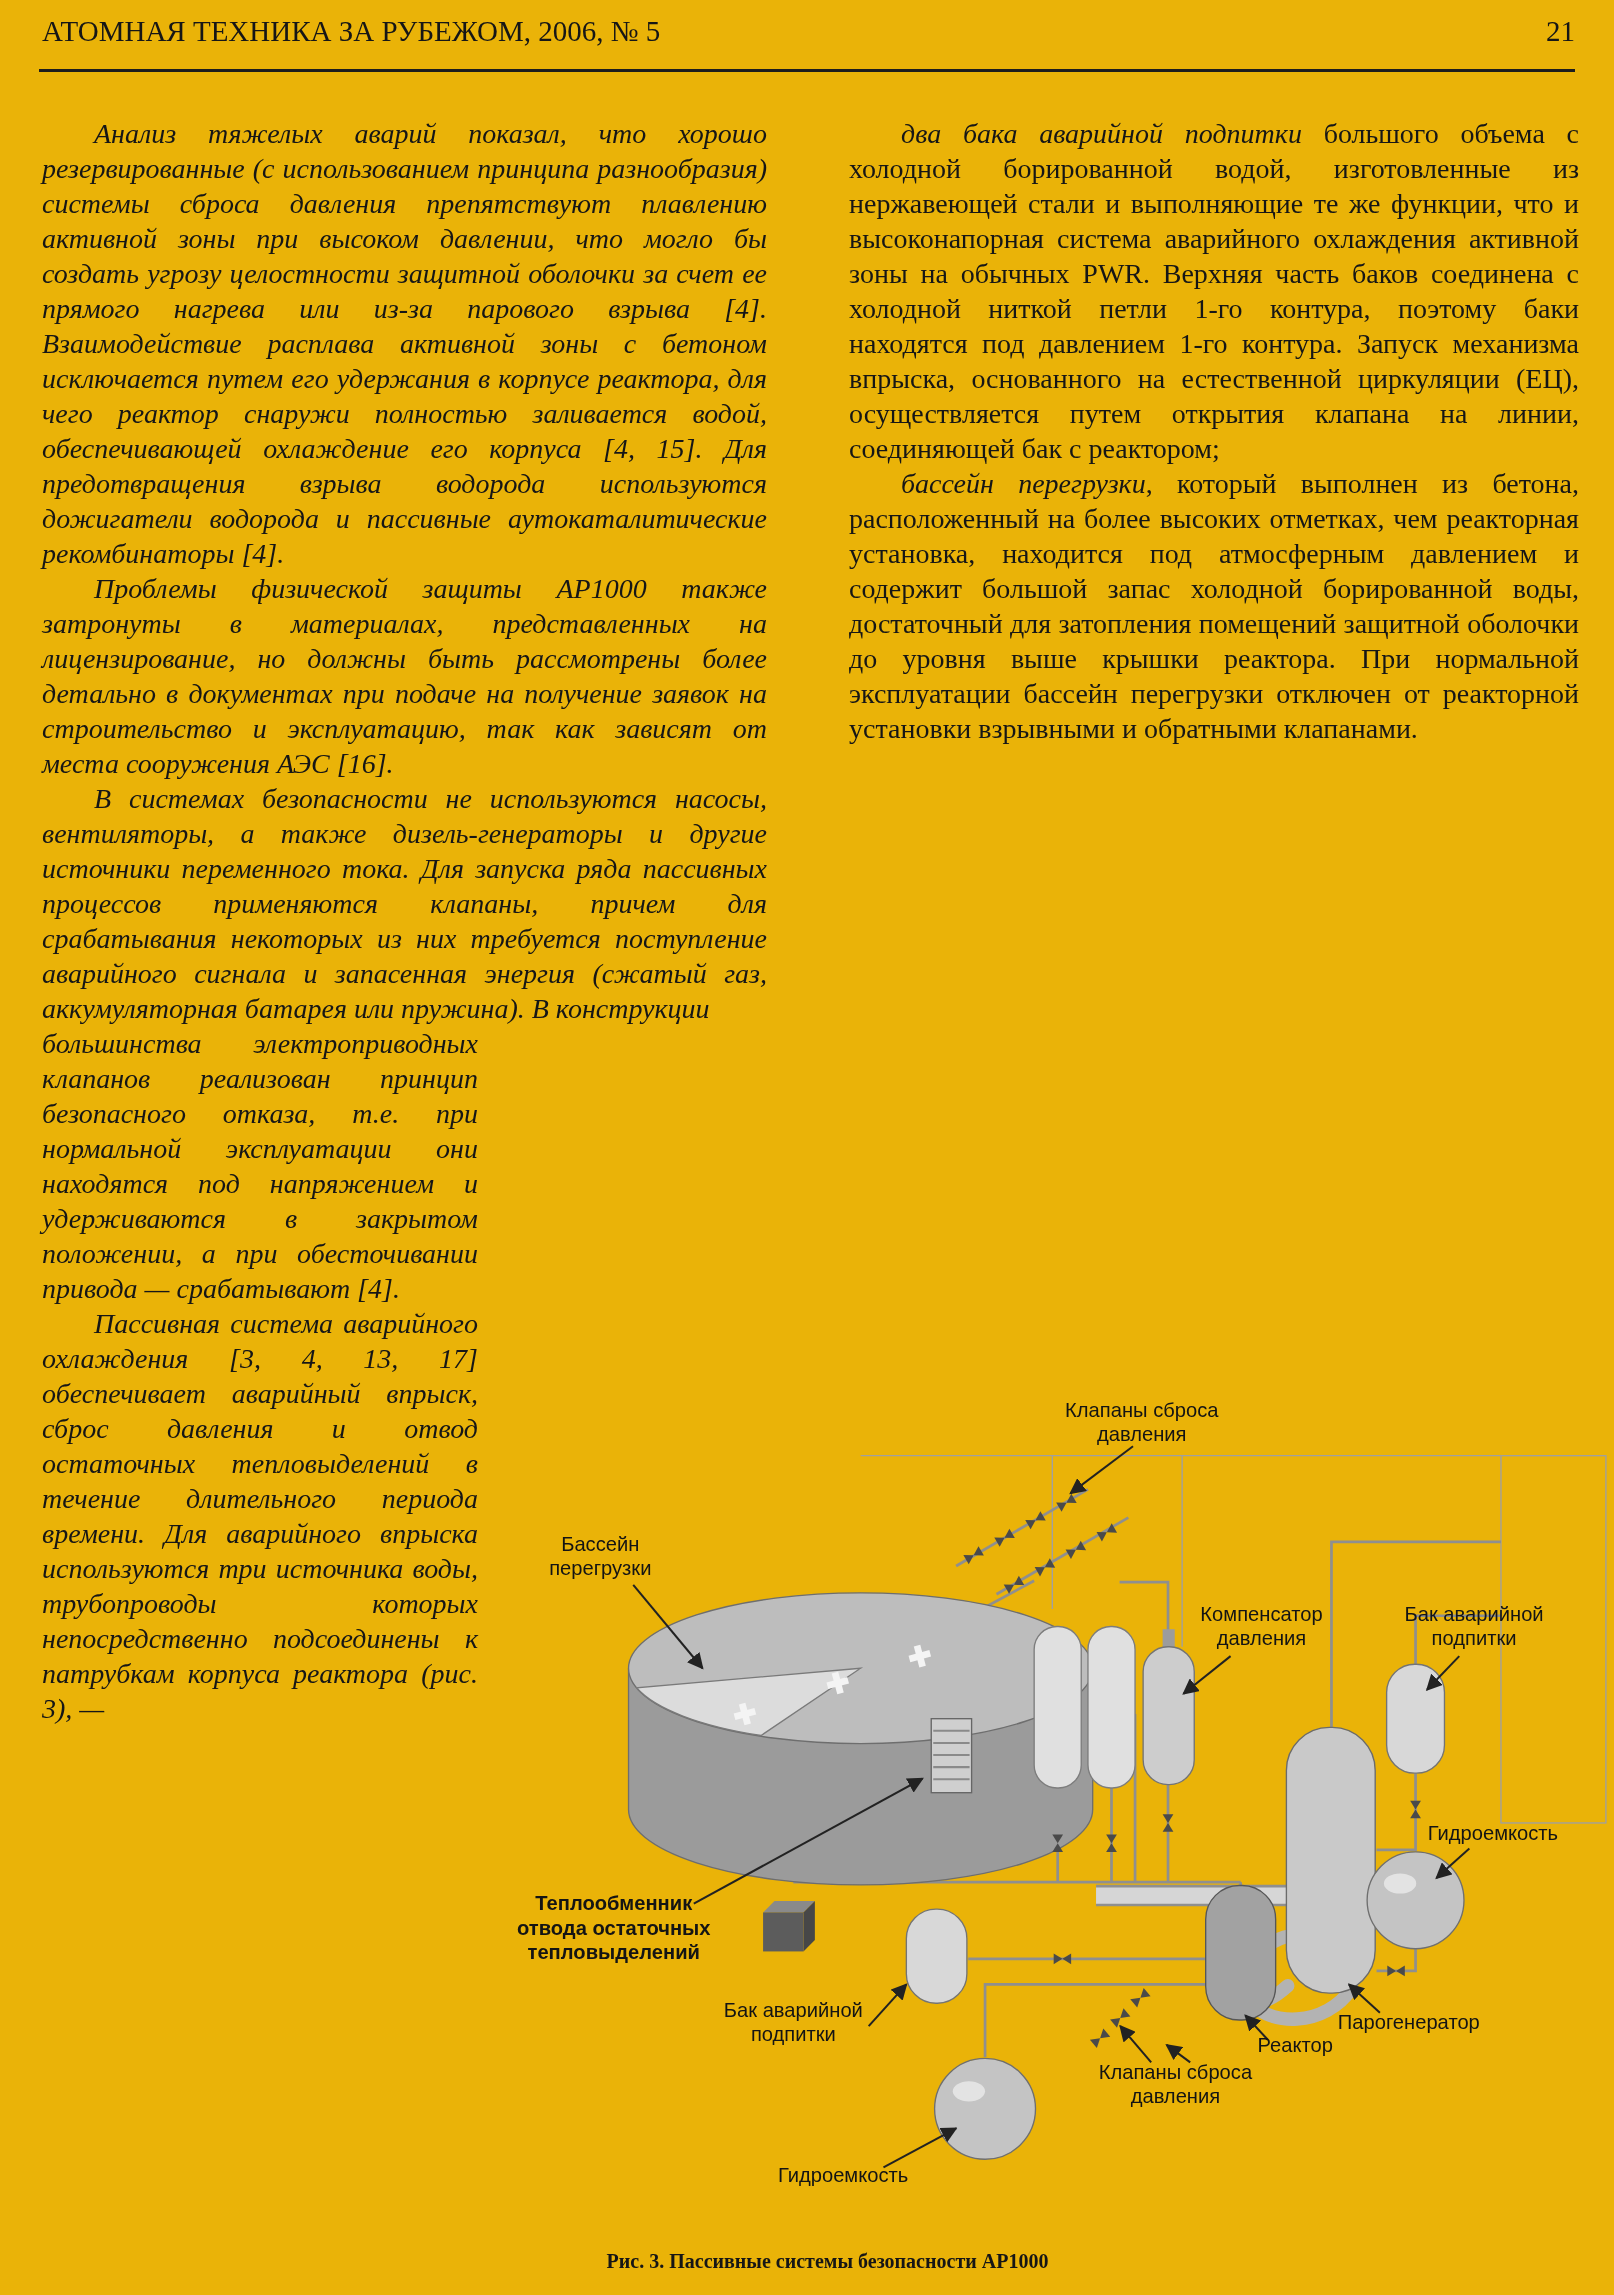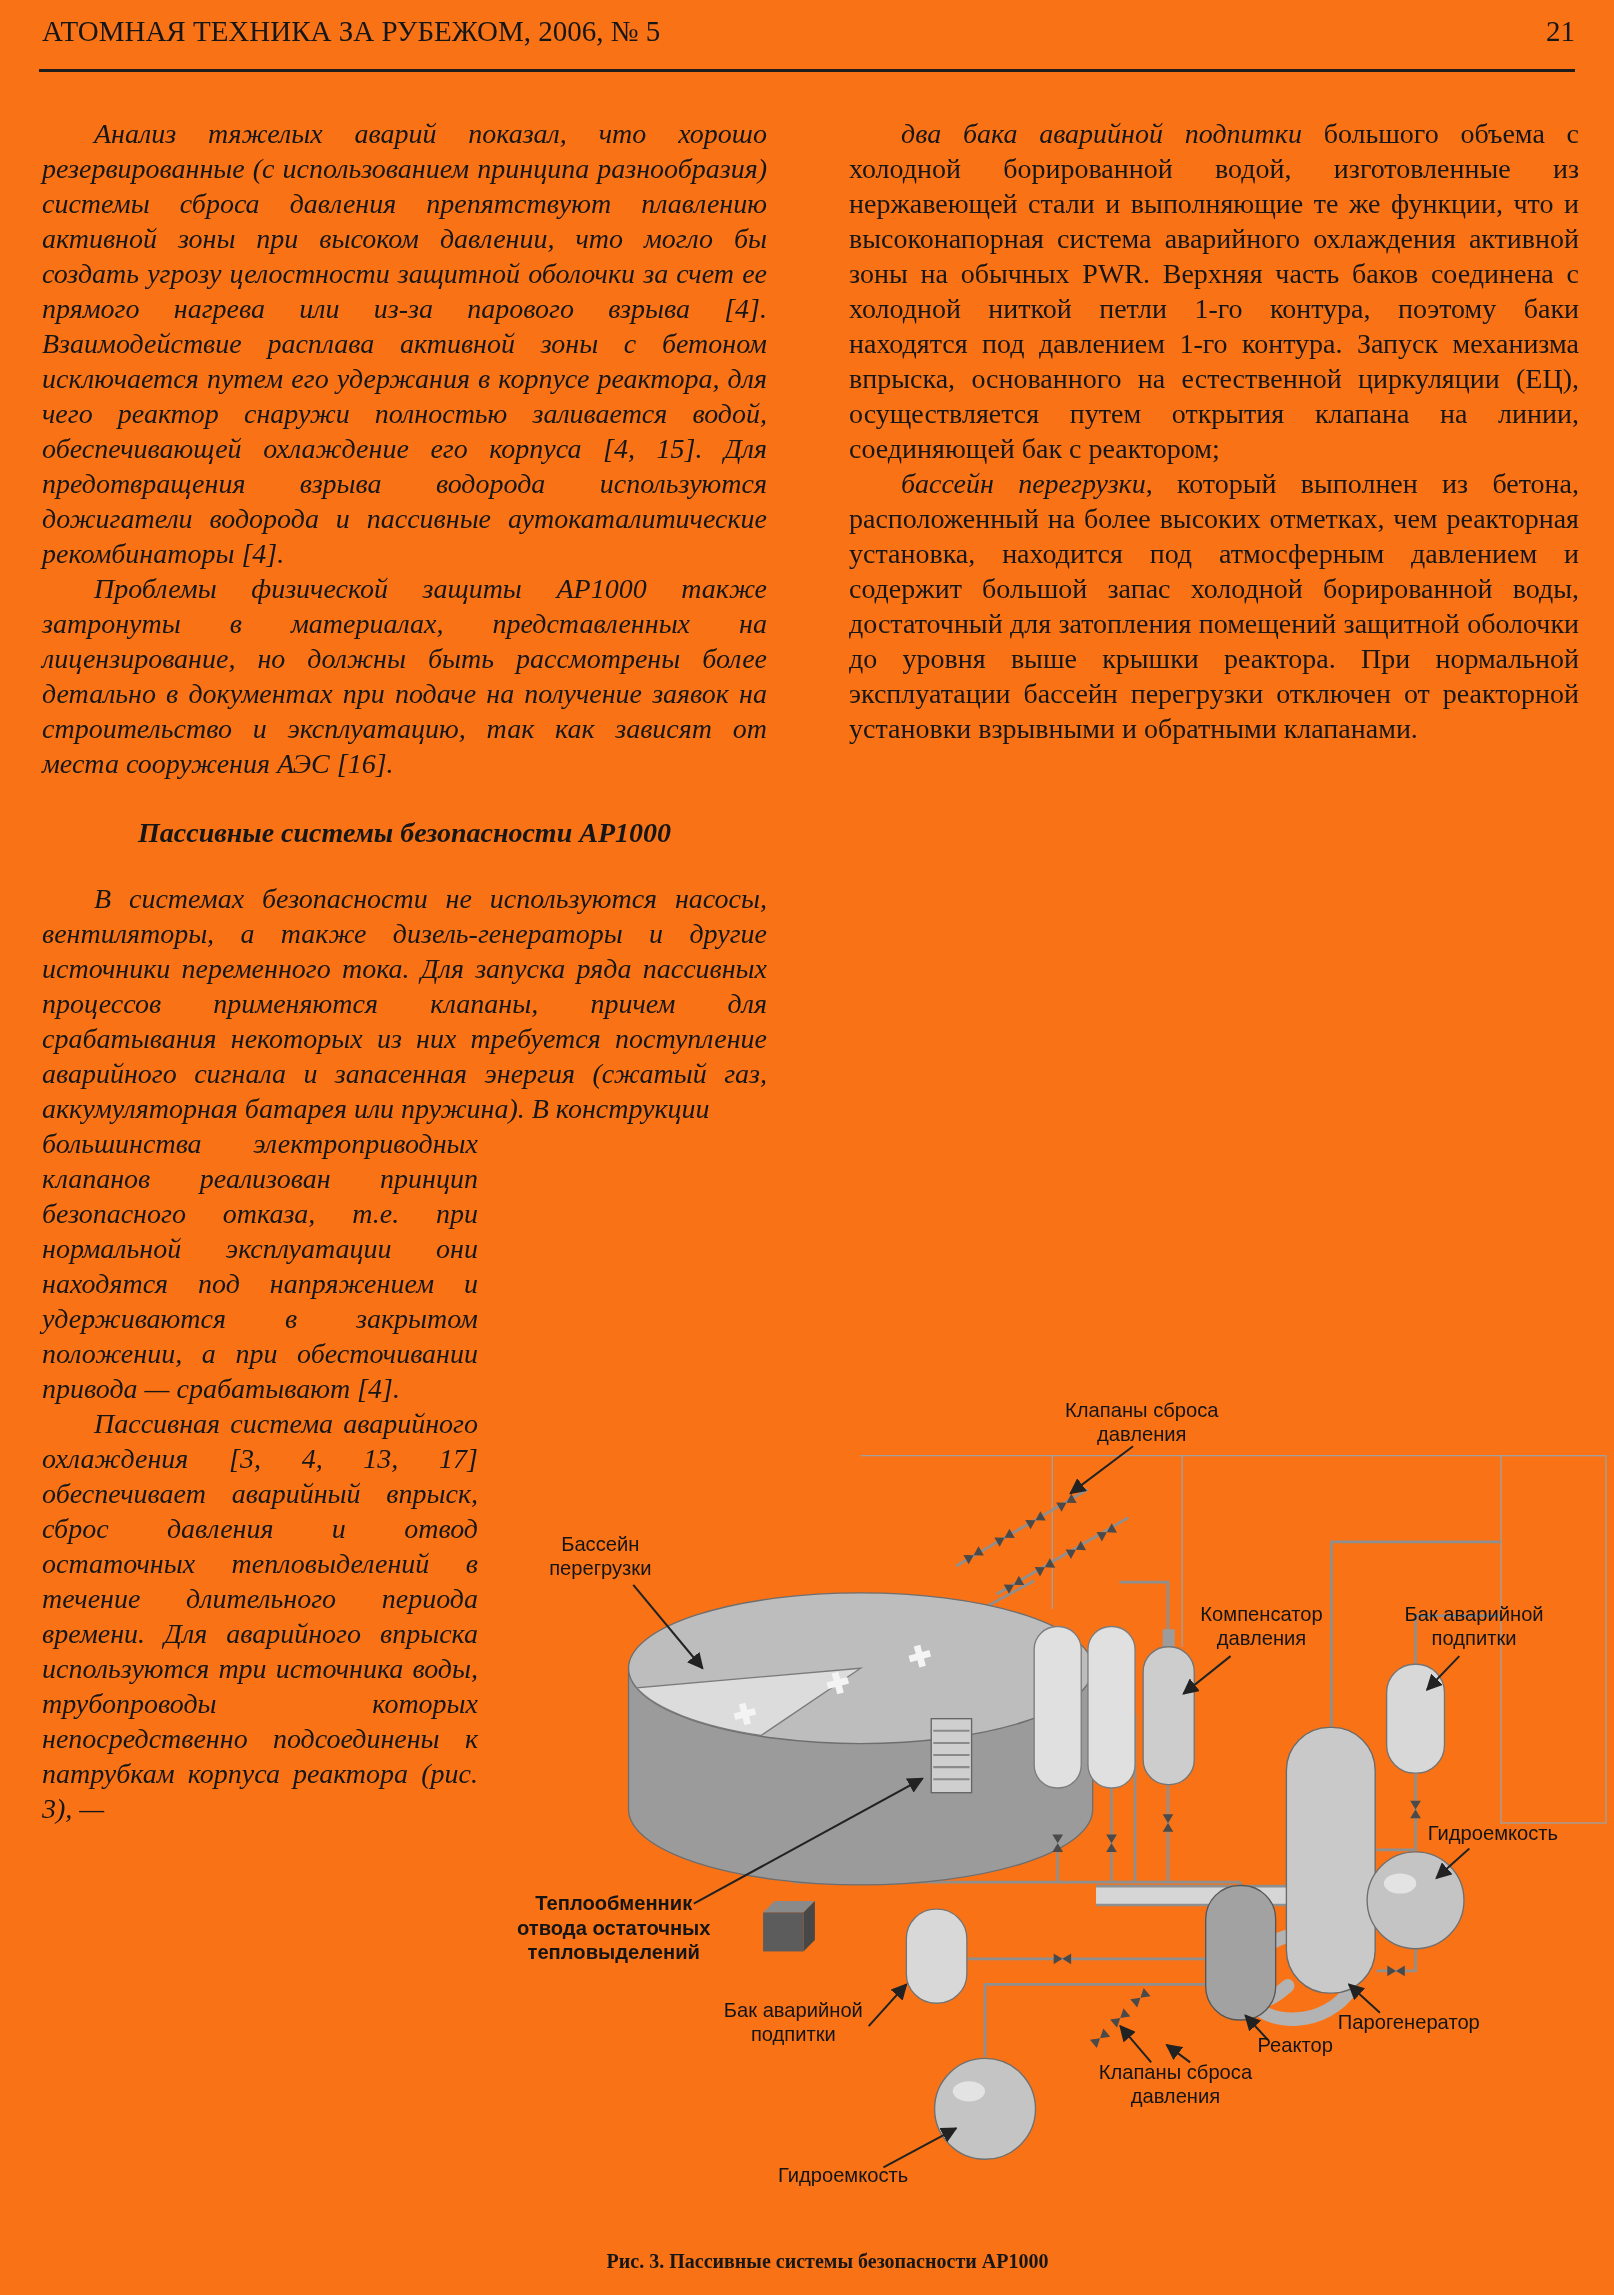--- a/index.html
+++ b/index.html
@@ -1,20 +1,20 @@
 <!DOCTYPE html>
 <html lang="ru" style="font-size:10.8px"><head>
 <meta charset="utf-8">
 <title>АТОМНАЯ ТЕХНИКА ЗА РУБЕЖОМ, 2006, № 5 — стр. 21</title>
 <style>
   * { margin:0; padding:0; box-sizing:border-box; }
   html,body { background:#ffffff; }
   .page {
     position:relative; width:1614px; height:2295px;
-    background:#f97316; color:#161616;
+    background:#eab308; color:#161616;
     font-family:"Liberation Serif", serif;
     overflow:hidden;
   }
   .header {
     position:absolute; left:42px; top:15px; width:1533px;
     display:flex; justify-content:space-between; align-items:baseline;
     font-size:29px;
   }
   .rule { position:absolute; left:39px; top:69px; width:1536px; height:3.4px; background:#1d1d1d; }
 
@@ -54,21 +54,20 @@
 
   <div class="header">
     <span>АТОМНАЯ ТЕХНИКА ЗА РУБЕЖОМ, 2006, № 5</span>
     <span>21</span>
   </div>
   <div class="rule"></div>
 
   <div class="col col-left">
     <p class="para">Анализ тяжелых аварий показал, что хорошо резервированные (с использованием принципа разнообразия) системы сброса давления препятствуют плавлению активной зоны при высоком давлении, что могло бы создать угрозу целостности защитной оболочки за счет ее прямого нагрева или из-за парового взрыва [4]. Взаимодействие расплава активной зоны с бетоном исключается путем его удержания в корпусе реактора, для чего реактор снаружи полностью заливается водой, обеспечивающей охлаждение его корпуса [4, 15]. Для предотвращения взрыва водорода используются дожигатели водорода и пассивные аутокаталитические рекомбинаторы [4].</p>
     <p class="para">Проблемы физической защиты АР1000 также затронуты в материалах, представленных на лицензирование, но должны быть рассмотрены более детально в документах при подаче на получение заявок на строительство и эксплуатацию, так как зависят от места сооружения АЭС [16].</p>
-    <h2 class="heading">Пассивные системы безопасности АР1000</h2>
     <p class="para">В системах безопасности не используются насосы, вентиляторы, а также дизель-генераторы и другие источники переменного тока. Для запуска ряда пассивных процессов применяются клапаны, причем для срабатывания некоторых из них требуется поступление аварийного сигнала и запасенная энергия (сжатый газ, аккумуляторная батарея или пружина). В конструкции</p>
     <div class="narrow">
       <p class="para no-indent">большинства электроприводных клапанов реализован принцип безопасного отказа, т.е. при нормальной эксплуатации они находятся под напряжением и удерживаются в закрытом положении, а при обесточивании привода — срабатывают [4].</p>
       <p class="para">Пассивная система аварийного охлаждения [3, 4, 13, 17] обеспечивает аварийный впрыск, сброс давления и отвод остаточных тепловыделений в течение длительного периода времени. Для аварийного впрыска используются три источника воды, трубопроводы которых непосредственно подсоединены к патрубкам корпуса реактора (рис. 3), —</p>
     </div>
   </div>
 
   <div class="col col-right">
     <p class="para"><span class="lead">два бака аварийной подпитки</span><span> большого объема с холодной борированной водой, изготовленные из нержавеющей стали и выполняющие те же функции, что и высоконапорная система аварийного охлаждения активной зоны на обычных PWR. Верхняя часть баков соединена с холодной ниткой петли 1-го контура, поэтому баки находятся под давлением 1-го контура. Запуск механизма впрыска, основанного на естественной циркуляции (ЕЦ), осуществляется путем открытия клапана на линии, соединяющей бак с реактором;</span></p>
     <p class="para"><span class="lead">бассейн перегрузки</span><span>, который выполнен из бетона, расположенный на более высоких отметках, чем реакторная установка, находится под атмосферным давлением и содержит большой запас холодной борированной воды, достаточный для затопления помещений защитной оболочки до уровня выше крышки реактора. При нормальной эксплуатации бассейн перегрузки отключен от реакторной установки взрывными и обратными клапанами.</span></p>

